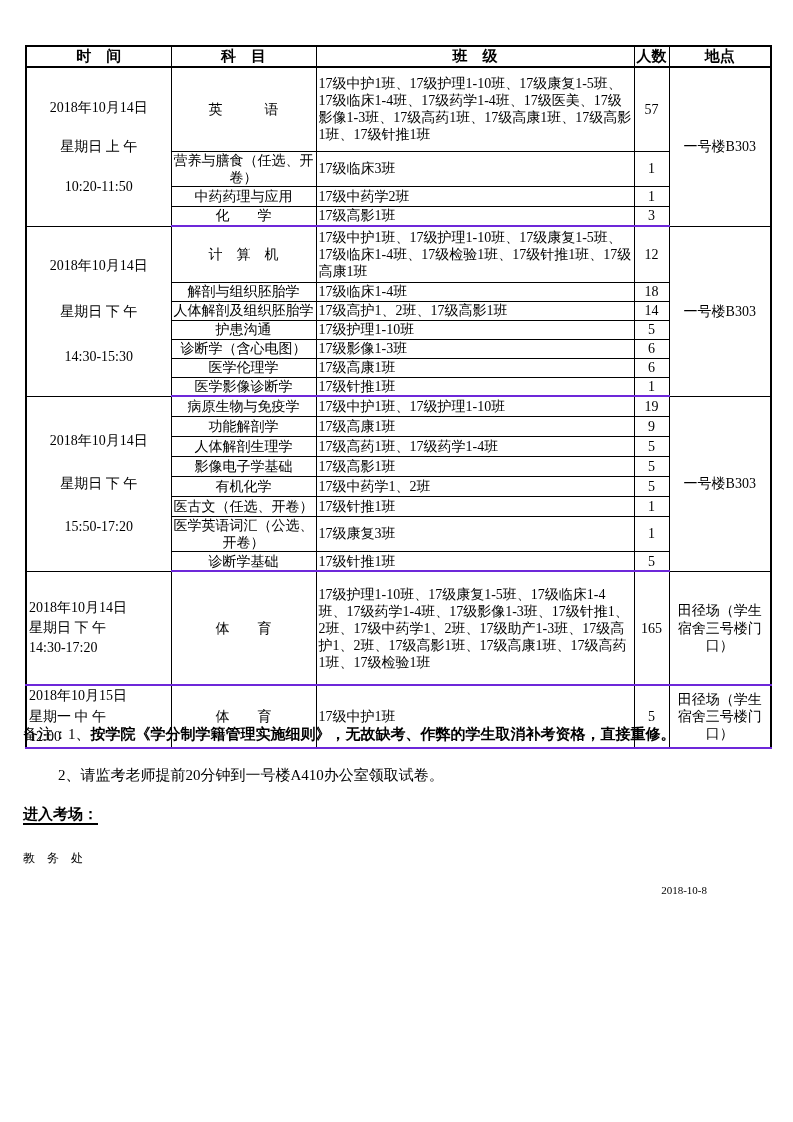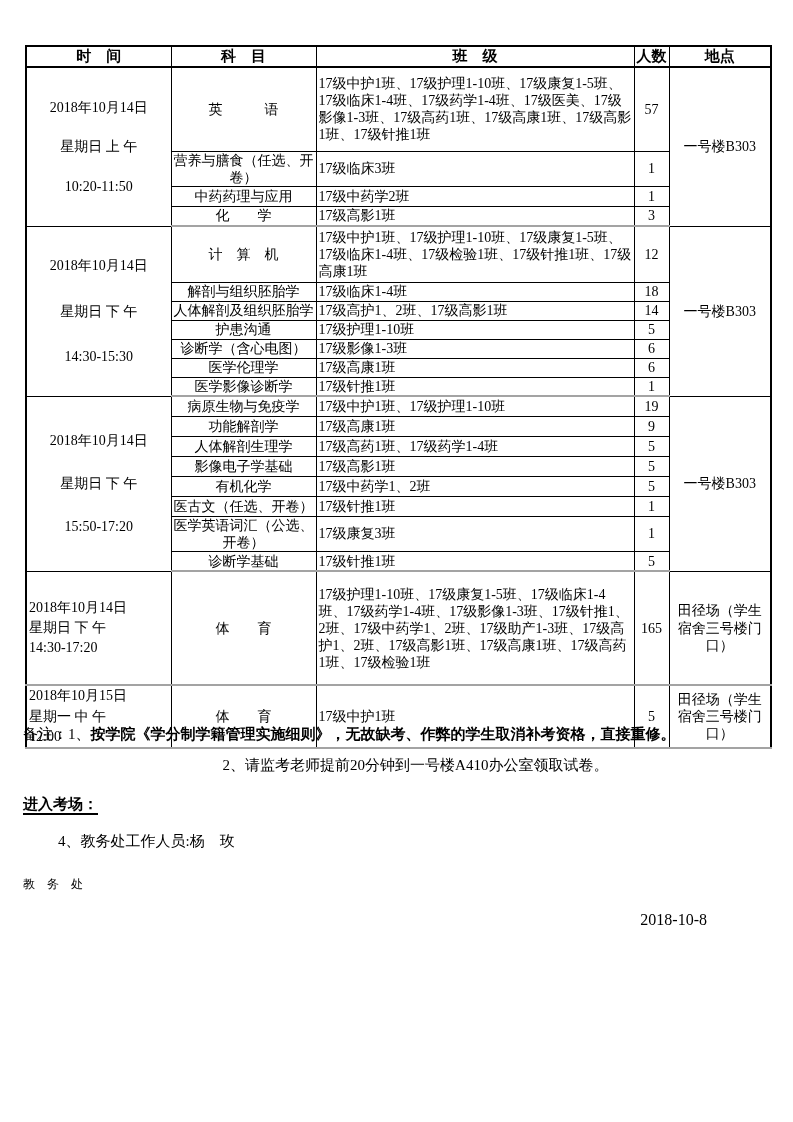--- a/index.html
+++ b/index.html
@@ -35,47 +35,47 @@
     text-align: center;
     padding: 0;
   }
   td.subj { text-align: center; }
   td.subj-sm { font-size: 11px; }
   td.cls { text-align: left; padding-left: 3px; }
   td.cnt { text-align: center; }
   td.time { text-align: left; }
   td.loc { text-align: center; }
   td.loc-sm { font-size: 11px; line-height: 1.5; padding: 0 4px; }
-  tr.sec-end td { border-bottom: 2px solid #a3a3a3; }
+  tr.sec-end td { border-bottom: 2px solid #6d28d9; }
 
   .time-tall { display: flex; flex-direction: column; justify-content: space-evenly; align-items: center; }
   .tt-1 { height: 140px; }
   .tt-2 { height: 166px; }
   .tt-3 { height: 156px; }
   .time-compact div { line-height: 1.45; }
 
   .notes { position: absolute; left: 23px; top: 714px; width: 750px; }
   .note { margin: 0; font-size: 15px; line-height: 1.3; }
   .n1 { margin-top: 10px; }
   .bold-sans {
     font-family: "Liberation Sans", "DejaVu Sans", sans-serif;
     font-weight: bold;
   }
-  .n2 { margin-top: 11px; text-indent: 35px; text-align: center; }
+  .n2 { margin-top: 21px; text-indent: 35px; }
   .n3 { margin-top: 16px; }
   .n3-l1 { text-indent: 35px; }
   .n3-l2 { margin-top: 19px; }
   .ul {
     text-decoration: underline;
     text-decoration-thickness: 2px;
     text-underline-offset: 4px;
   }
   .n4 { margin-top: 17px; text-indent: 35px; }
   .dept { margin-top: 26px; text-align: left; padding-right: 53px; font-size: 12px; }
-  .date { margin-top: 17px; text-align: right; padding-right: 66px; font-size: 16px; }
+  .date { margin-top: 17px; text-align: right; padding-right: 66px; font-size: 11px; }
 </style>
 </head>
 <body>
 
 <div class="page">
 
   <table class="sched">
     <colgroup>
       <col style="width:145px">
         <col style="width:145px">
@@ -243,18 +243,17 @@
     </tr>
     </tbody>
   </table>
 
   <div class="notes">
     <p class="note n1"><span>备注：</span><span>1、</span><span class="bold-sans">按学院《学分制学籍管理实施细则》，无故缺考、作弊的学生取消补考资格，直接重修。</span></p>
     <p class="note n2">2、请监考老师提前20分钟到一号楼A410办公室领取试卷。</p>
     <div class="note n3">
       <div class="n3-l2"><span class="bold-sans ul">进入考场：</span></div>
     </div>
-    <p class="note n4">4、教务处工作人员:杨　玫</p>
     <p class="note dept">教　务　处</p>
     <p class="note date">2018-10-8</p>
   </div>
 
 </div>
 
 </body></html>

